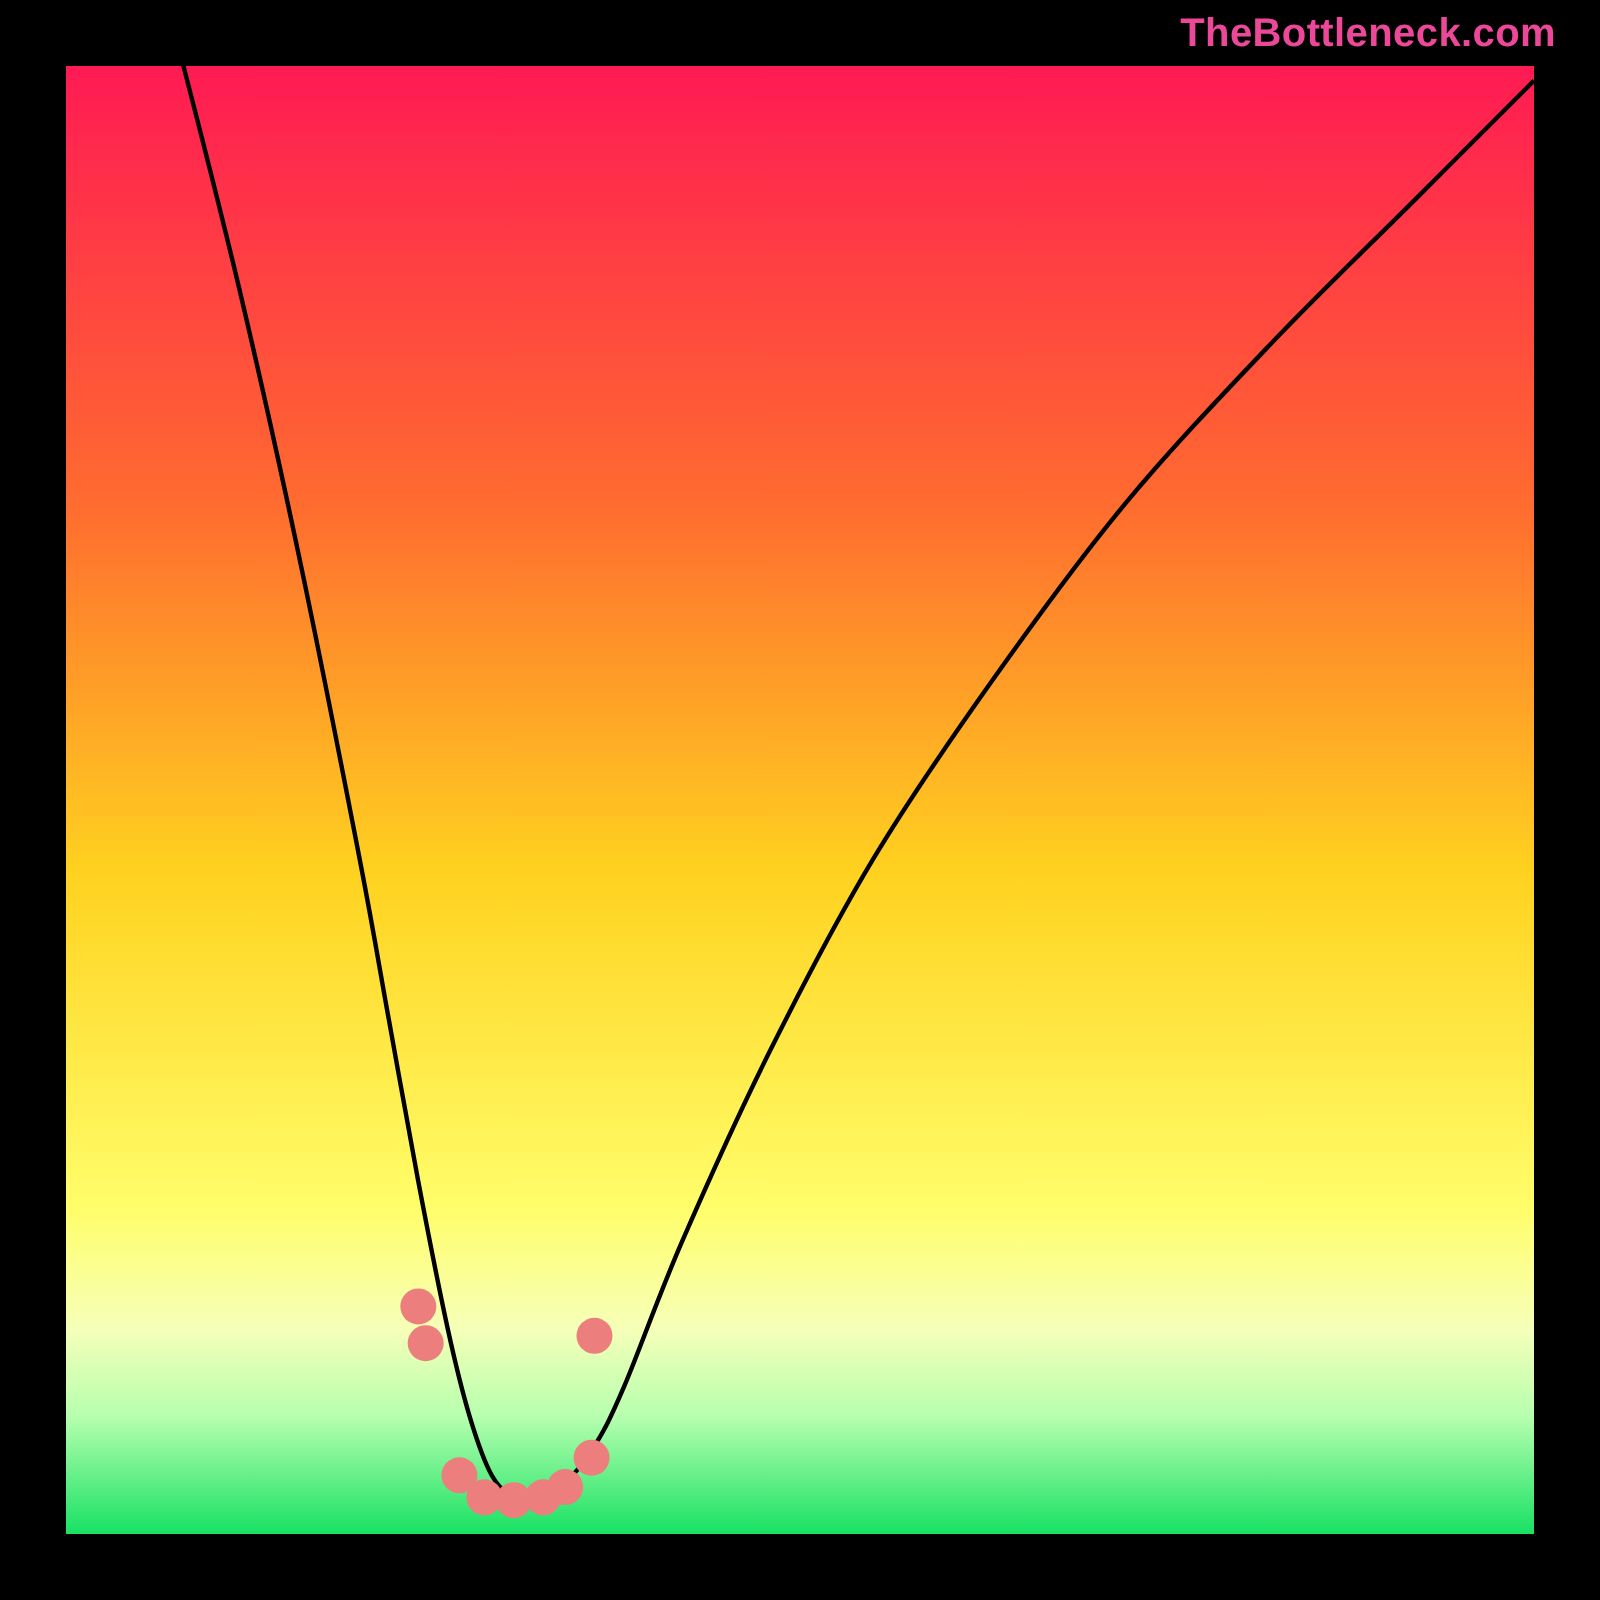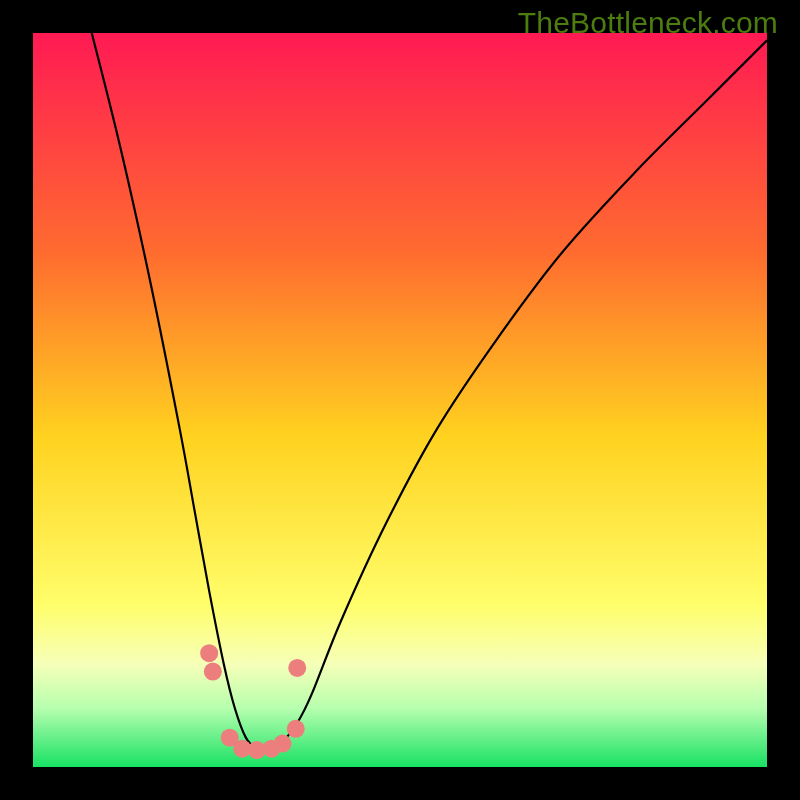--- a/index.html
+++ b/index.html
@@ -16,23 +16,23 @@
     top: 33px;
     left: 33px;
     width: 734px;
     height: 734px;
     overflow: hidden;
   }
   .watermark {
     position: absolute;
     top: 6px;
     right: 22px;
-    color: #4d7c0f;
-    font-size: 30px;
-    font-weight: 400;
+    color: #ec4899;
+    font-size: 20px;
+    font-weight: 700;
     letter-spacing: 0.2px;
   }
   svg {
     display: block;
   }
 </style>
 </head>
 <body>
 
 <div class="watermark">TheBottleneck.com</div>

